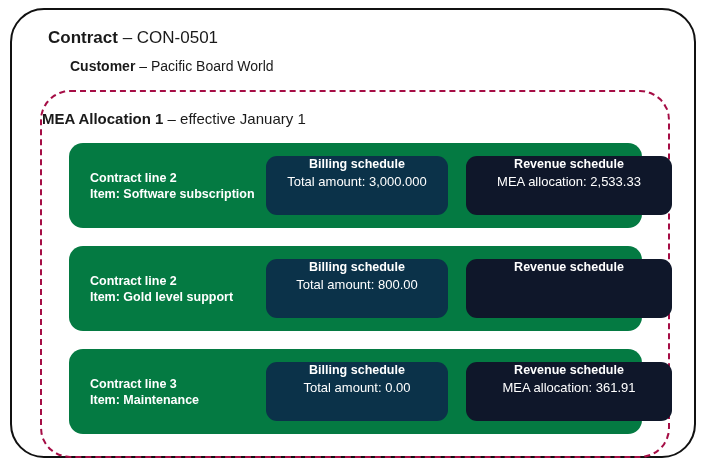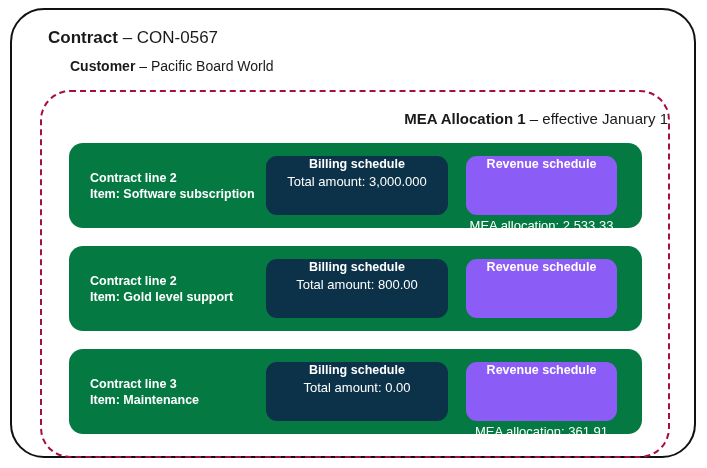--- a/index.html
+++ b/index.html
@@ -63,21 +63,21 @@
     box-sizing: border-box;
     border: 2px dashed #A50D45;
     border-radius: 30px;
     background: transparent;
   }
   .mea-title {
     position: absolute;
     left: 0;
     right: 0;
     top: 18px;
-    text-align: right;
+    text-align: left;
     font-size: 15px;
     color: #1a1a1a;
     white-space: nowrap;
   }
 
   
   .rows {
     position: absolute;
     left: 27px;
     top: 51px;
@@ -131,34 +131,33 @@
     line-height: 18px;
   }
 
   .billing-box {
     left: 197px;
     width: 182px;
     background: #0B3249;
   }
   .revenue-box {
     left: 397px;
-    width: 151px;
-    background: #8b5cf6;
-    gap: 44px;
+    width: 206px;
+    background: #0f172a;
   }
 </style>
 </head>
 <body>
 
 <div class="canvas">
 
   <div class="contract-frame">
 
     <div class="contract-header">
-      <span class="hdr-label">Contract</span><span class="hdr-value"> – </span><span class="hdr-value">CON-0567</span>
+      <span class="hdr-label">Contract</span><span class="hdr-value"> – </span><span class="hdr-value">CON-0501</span>
     </div>
 
     <div class="customer-header">
       <span class="hdr-label">Customer</span><span class="hdr-value"> – </span><span class="hdr-value">Pacific Board World</span>
     </div>
 
     <div class="mea-frame">
 
       <div class="mea-title">
         <span class="hdr-label">MEA Allocation 1</span><span class="hdr-value"> – </span><span class="hdr-value">effective January 1</span>

